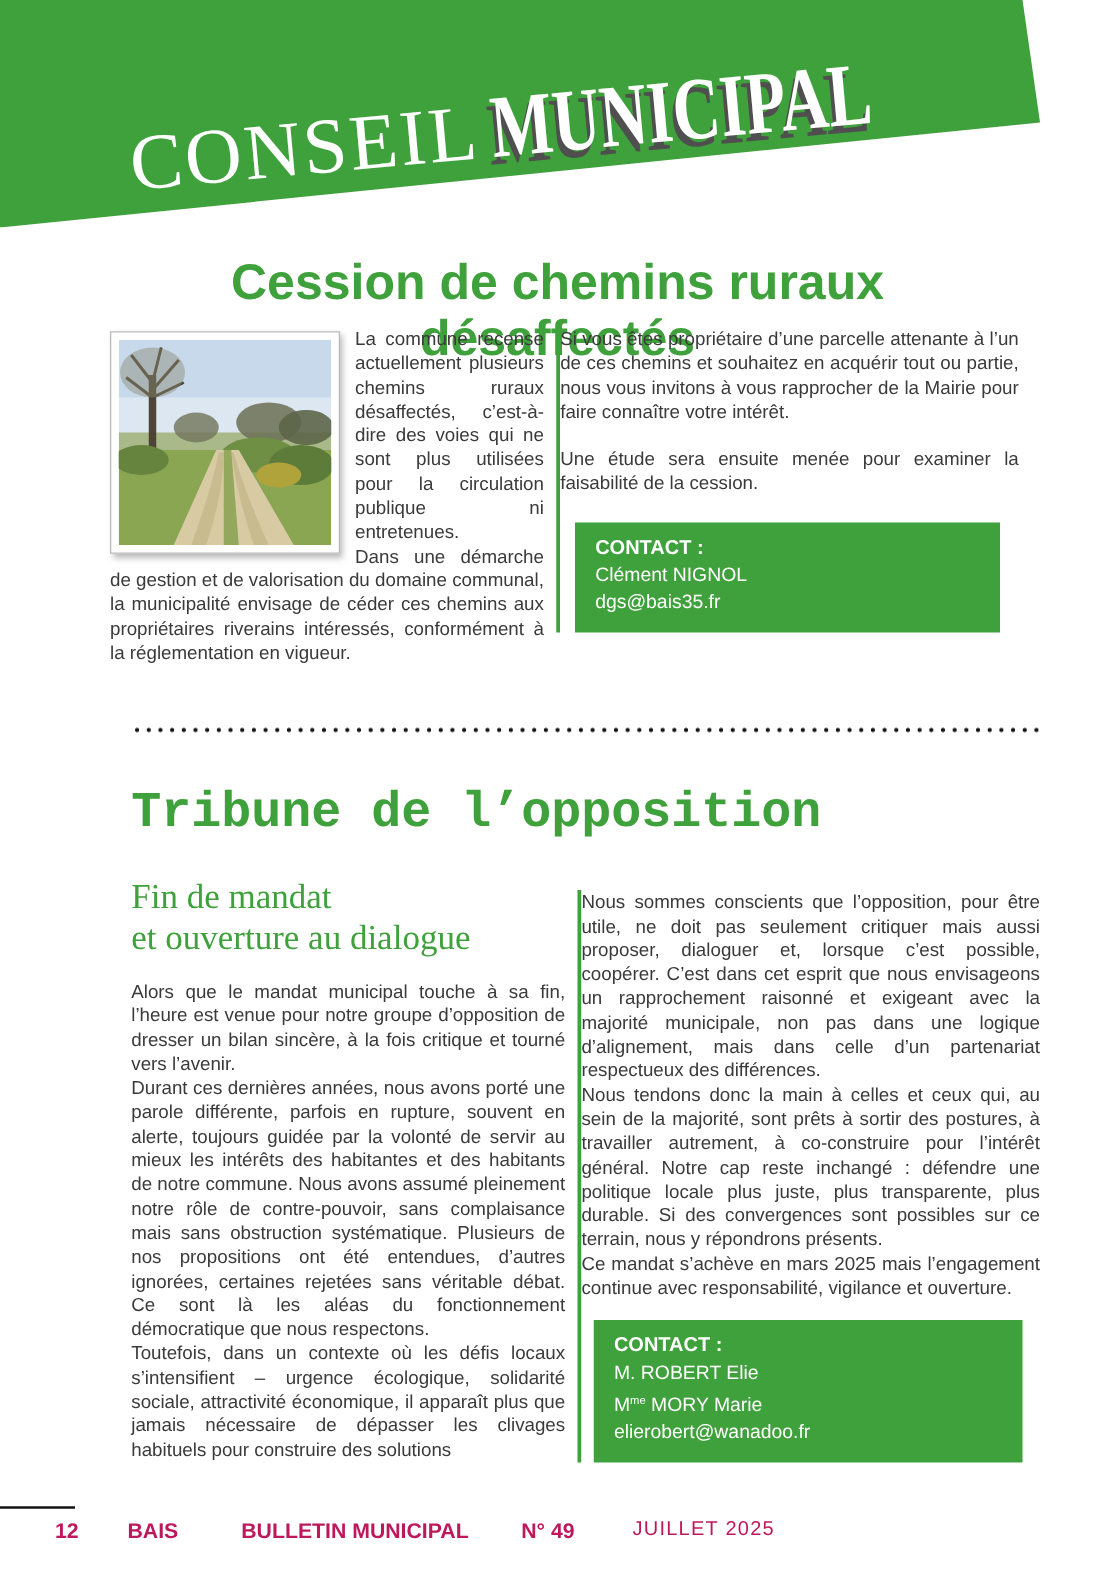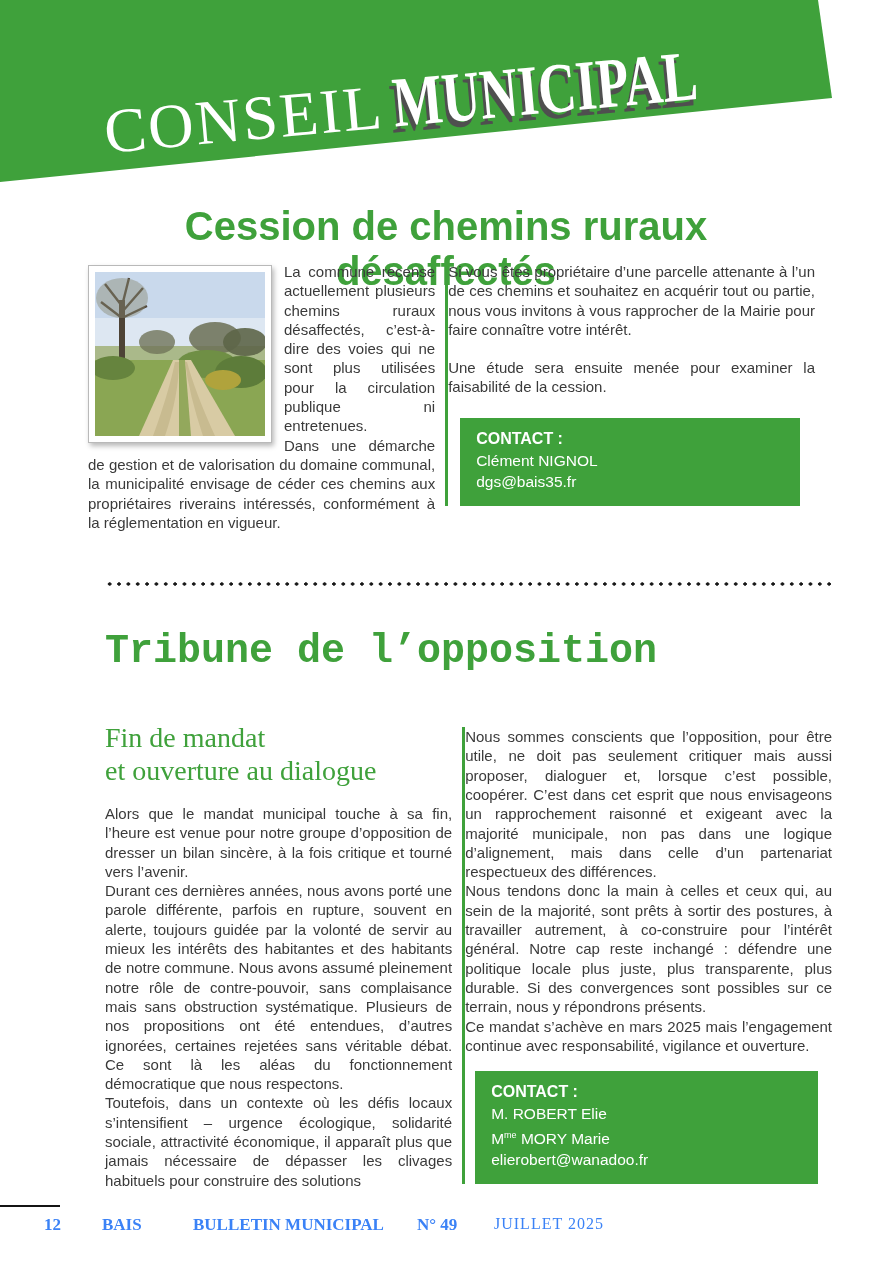--- a/index.html
+++ b/index.html
@@ -59,38 +59,38 @@
     position:absolute;top:582px;left:105px;width:728px;height:4px;
     background-image:radial-gradient(circle,#161616 1.45px,transparent 1.9px);
     background-size:9.35px 4px;background-repeat:repeat-x;
   }
   
   .title2{
     position:absolute;top:629px;left:105px;
     font-family:Liberation Mono, monospace;font-weight:700;font-size:40px;
     color:var(--green);
   }
-  .section2{position:absolute;top:721px;left:105px;width:727px;display:flex;align-items:center;}
+  .section2{position:absolute;top:701px;left:105px;width:727px;display:flex;align-items:flex-end;}
   .subtitle{
     font-family:"Liberation Serif", serif;font-size:28px;line-height:33px;
     color:var(--green);margin-bottom:17px;text-align:left;
   }
   .section2 .contact-box{margin-top:16px;margin-left:10px;width:343px;}
   
   .footer-rule{position:absolute;top:1205px;left:0;width:60px;border-top:2px solid #141414;}
   .footer{
     position:absolute;top:1215px;left:0;width:892px;height:24px;
-    font-family:Liberation Serif, serif;font-size:17px;font-weight:700;color:#3b82f6;
+    font-family:Liberation Sans, sans-serif;font-size:17px;font-weight:700;color:#be185d;
   }
   .footer span{position:absolute;white-space:nowrap;}
   .f-num{left:44px;}
   .f-city{left:102px;}
   .f-bulletin{left:193px;}
   .f-issue{left:417px;}
-  .f-date{left:494px;font-weight:400;letter-spacing:1px;font-size:16px;}
+  .f-date{left:506px;font-weight:400;letter-spacing:1px;font-size:16px;}
 </style>
 </head>
 <body>
 
 <div class="banner-zone">
 
   <div class="banner-text banner-under">
     <span class="banner-w1">CONSEIL</span><span class="banner-w2">MUNICIPAL</span>
   </div>
 

